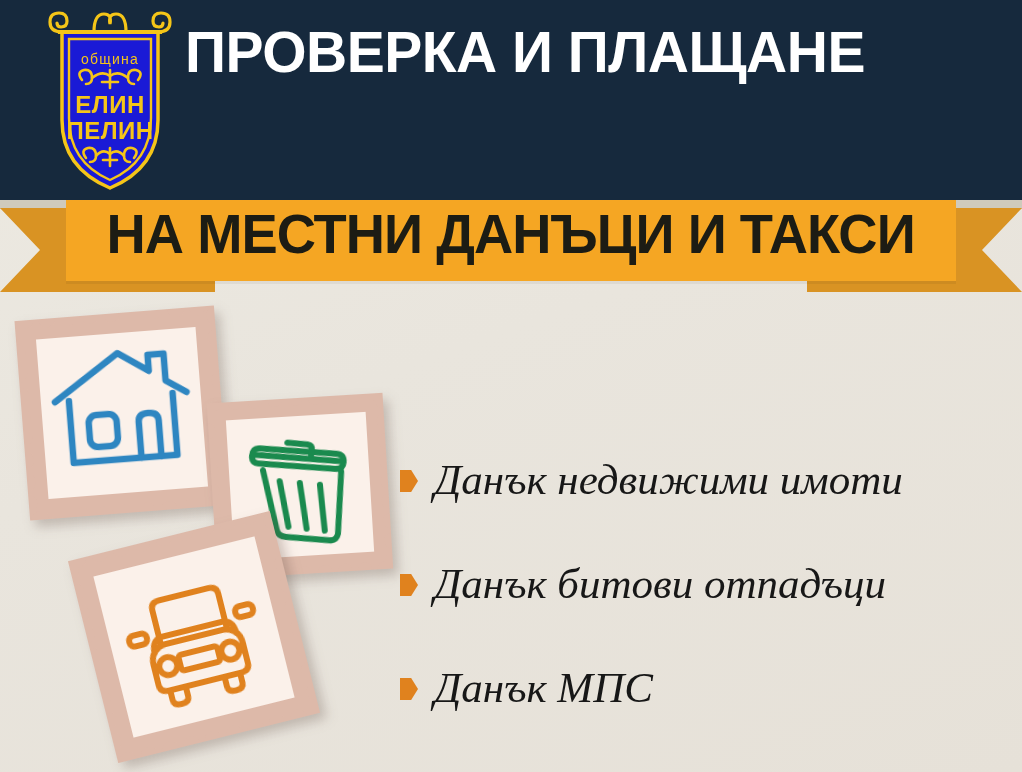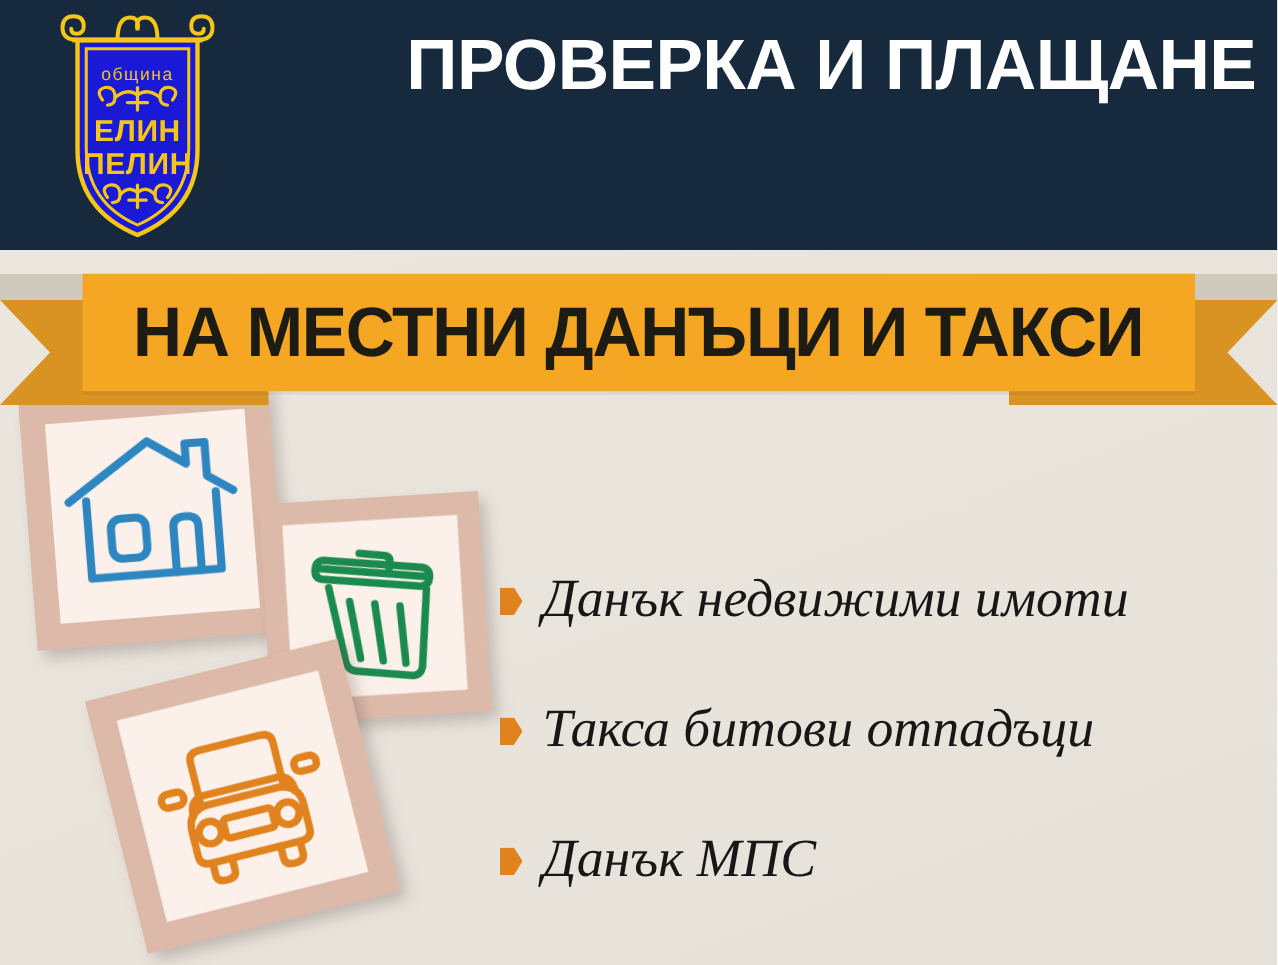--- a/index.html
+++ b/index.html
@@ -25,21 +25,21 @@
     width: 1022px;
     height: 200px;
     background: #16293d;
     z-index: 5;
   }
   .header-title {
     position: absolute;
     left: 185px;
     top: 16px;
     width: 820px;
-    text-align: right;
+    text-align: left;
     color: #ffffff;
     font-family: "Liberation Sans", sans-serif;
     font-weight: 700;
     font-size: 57px;
     line-height: 72px;
     letter-spacing: -0.5px;
   }
   .header-title .line2 { display: block; }
 
   
@@ -48,21 +48,21 @@
     left: 42px;
     top: 8px;
     width: 136px;
     height: 186px;
     z-index: 7;
     text-decoration: underline;
   }
   .crest svg { display: block; width: 136px; height: 186px; }
 
   
-  .ribbon { position: absolute; left:0; top: 216px; width: 1022px; height: 110px; z-index: 4; }
+  .ribbon { position: absolute; left:0; top: 184px; width: 1022px; height: 110px; z-index: 4; }
 
   .ribbon-tail {
     position: absolute;
     top: 24px;
     height: 84px;
     background: #d99323;
   }
   .ribbon-tail.left  { left: 0;   width: 215px; clip-path: polygon(0 0, 215px 0, 215px 84px, 0 84px, 40px 42px); }
   .ribbon-tail.right { right: 0;  width: 215px; clip-path: polygon(0 0, 215px 0, 175px 42px, 215px 84px, 0 84px); }
 
@@ -389,21 +389,21 @@
     </svg>
   </div>
 
   <div class="tax-list">
     <div class="tax-item">
       <span class="bullet"></span>
       <span class="tax-label">Данък недвижими имоти</span>
     </div>
     <div class="tax-item">
       <span class="bullet"></span>
-      <span class="tax-label">Такса битови отпадъци</span>
+      <span class="tax-label">Данък битови отпадъци</span>
     </div>
     <div class="tax-item">
       <span class="bullet"></span>
       <span class="tax-label">Данък МПС</span>
     </div>
   </div>
 
 </div>
 
 </body></html>

